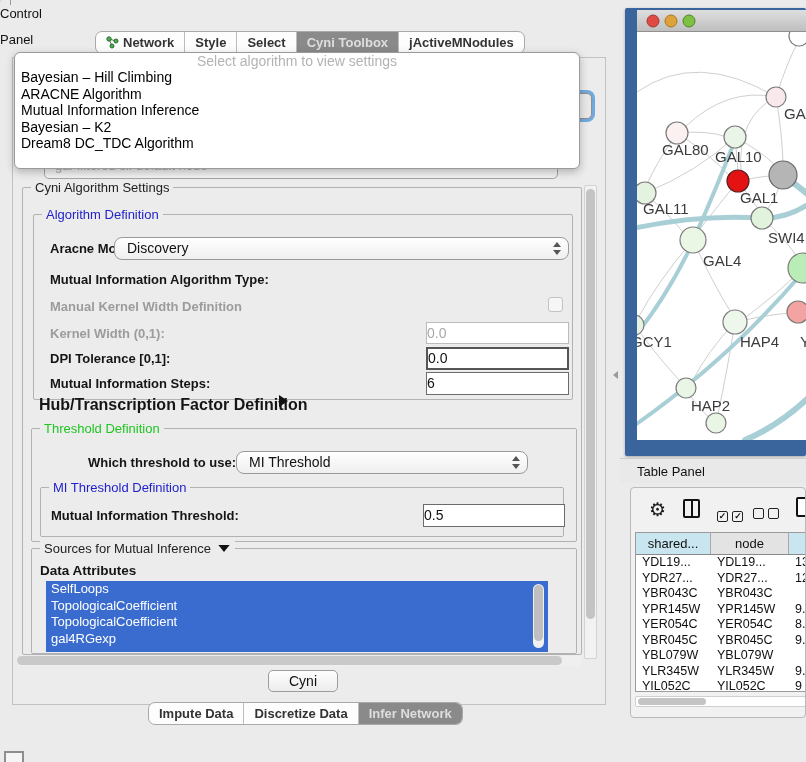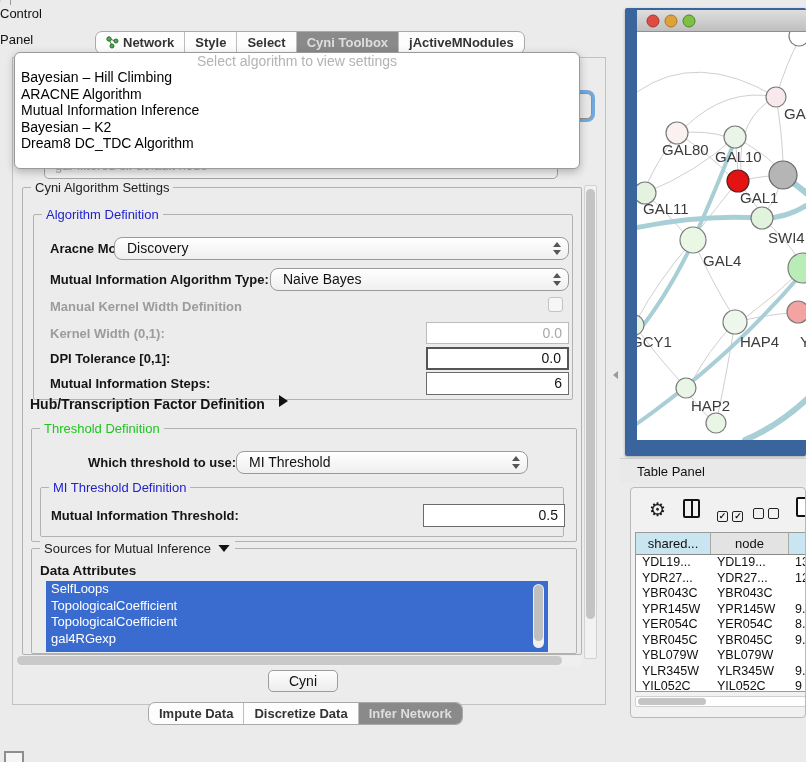--- a/index.html
+++ b/index.html
@@ -37,21 +37,21 @@
 
   .flabel { font-size:13px; font-weight:bold; color:#151515; white-space:nowrap; }
   .flabel.dis { color:#9c9c9c; }
 
   .combo { border:1px solid #9a9a9a; border-radius:8px; background:linear-gradient(#ffffff,#efefef); font-size:14px; color:#111; line-height:21px; padding-left:12px; height:23px; }
   .combo .arrows { position:absolute; right:7px; top:4px; width:8px; height:14px; }
   .combo .arrows i { display:block; width:0; height:0; border-left:4px solid transparent; border-right:4px solid transparent; }
   .combo .arrows i.up { border-bottom:5px solid #555; margin-bottom:3px; }
   .combo .arrows i.dn { border-top:5px solid #555; }
 
-  .tfield { background:#ffffff; font-size:14px; text-align:right; padding-right:6px; color:#111; }
+  .tfield { background:#ffffff; font-size:14px; padding-right:6px; color:#111; }
   .tfield.dim { border:1px solid #bcbcbc; color:#a8a8a8; }
   .tfield.hot { border:2px solid #555; }
   .tfield.mid { border:1.5px solid #6b6b6b; }
 
   .chk { width:15px; height:15px; border:1px solid #c3c3c3; border-radius:3px; background:#f6f6f6; }
 
   .tri-r { display:inline-block; width:0; height:0; border-top:6px solid transparent; border-bottom:6px solid transparent; border-left:9px solid #111; }
   .tri-d { display:inline-block; width:0; height:0; border-left:7px solid transparent; border-right:7px solid transparent; border-top:9px solid #111; }
 
   .attr-list { background:#3a6cd0; overflow:hidden; }
@@ -158,42 +158,35 @@
       <span class="abs flabel" style="left:16px; top:26px;">Aracne Mode:</span>
       <div class="abs combo" style="left:80px; top:22px; width:455px;">
         <span>Discovery</span>
         <span class="arrows">
             <i class="up"></i>
             <i class="dn"></i>
           </span>
       </div>
 
       <span class="abs flabel" style="left:16px; top:57px;">Mutual Information Algorithm Type:</span>
-      <div class="abs combo" style="left:236px; top:53px; width:299px;">
-        <span>Naive Bayes</span>
-        <span class="arrows">
-            <i class="up"></i>
-            <i class="dn"></i>
-          </span>
-      </div>
 
       <span class="abs flabel dis" style="left:16px; top:84px;">Manual Kernel Width Definition</span>
       <div class="abs chk" style="left:514px; top:82px;"></div>
 
       <span class="abs flabel dis" style="left:16px; top:111px;">Kernel Width (0,1):</span>
       <div class="abs tfield dim" style="left:392px; top:107px; width:143px; height:22px; line-height:20px;">0.0</div>
 
       <span class="abs flabel" style="left:16px; top:136px;">DPI Tolerance [0,1]:</span>
       <div class="abs tfield hot" style="left:392px; top:132px; width:143px; height:23px; line-height:19px;">0.0</div>
 
       <span class="abs flabel" style="left:16px; top:161px;">Mutual Information Steps:</span>
       <div class="abs tfield mid" style="left:392px; top:157px; width:143px; height:23px; line-height:20px;">6</div>
     </div>
 
-    <span class="abs flabel" style="left:7px; top:208px; font-size:14px;">Hub/Transcription Factor Definition</span>
+    <span class="abs flabel" style="left:16px; top:208px; font-size:16px;">Hub/Transcription Factor Definition</span>
     <span class="abs tri-r" style="left:256px; top:207px;"></span>
 
     <div class="abs grp" style="left:8px; top:240px; width:546px; height:114px;">
       <span class="legend green">Threshold Definition</span>
 
       <span class="abs flabel" style="left:56px; top:26px;">Which threshold to use:</span>
       <div class="abs combo" style="left:204px; top:22px; width:292px;">
         <span>MI Threshold</span>
         <span class="arrows">
             <i class="up"></i>

